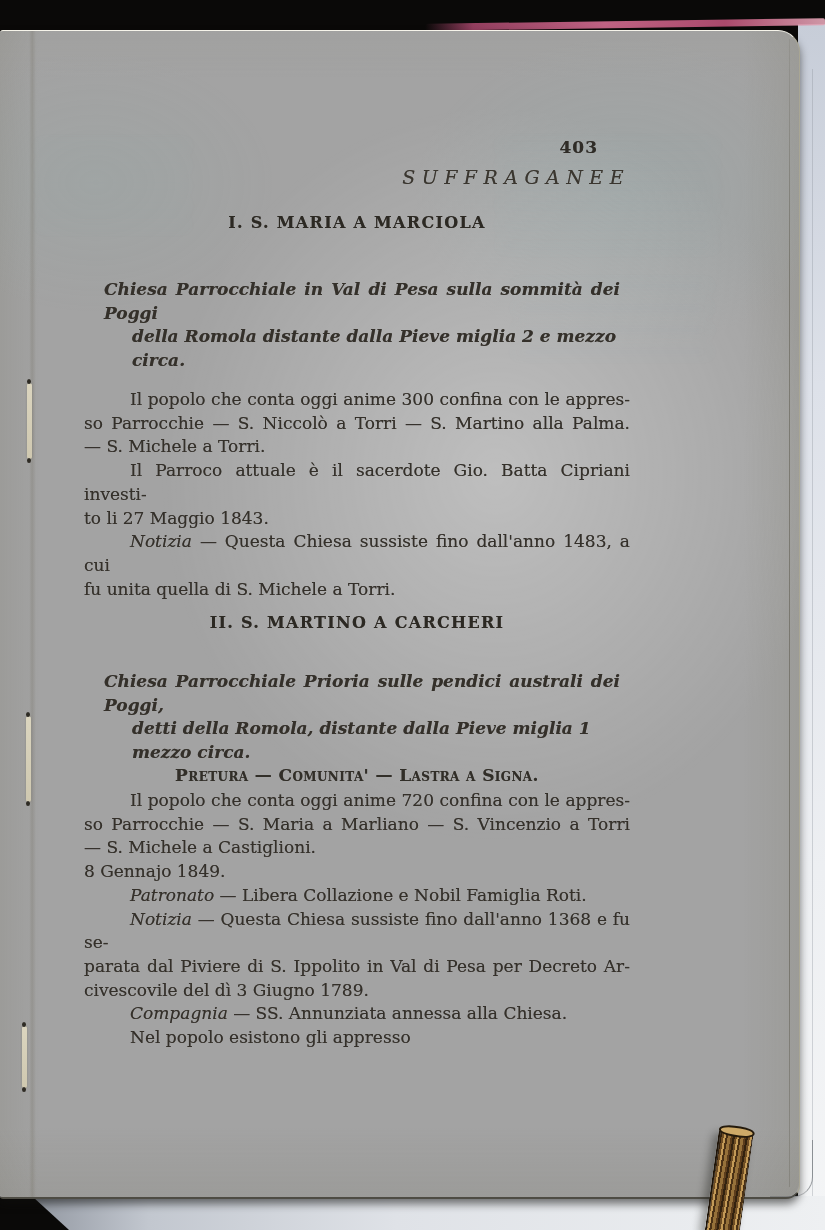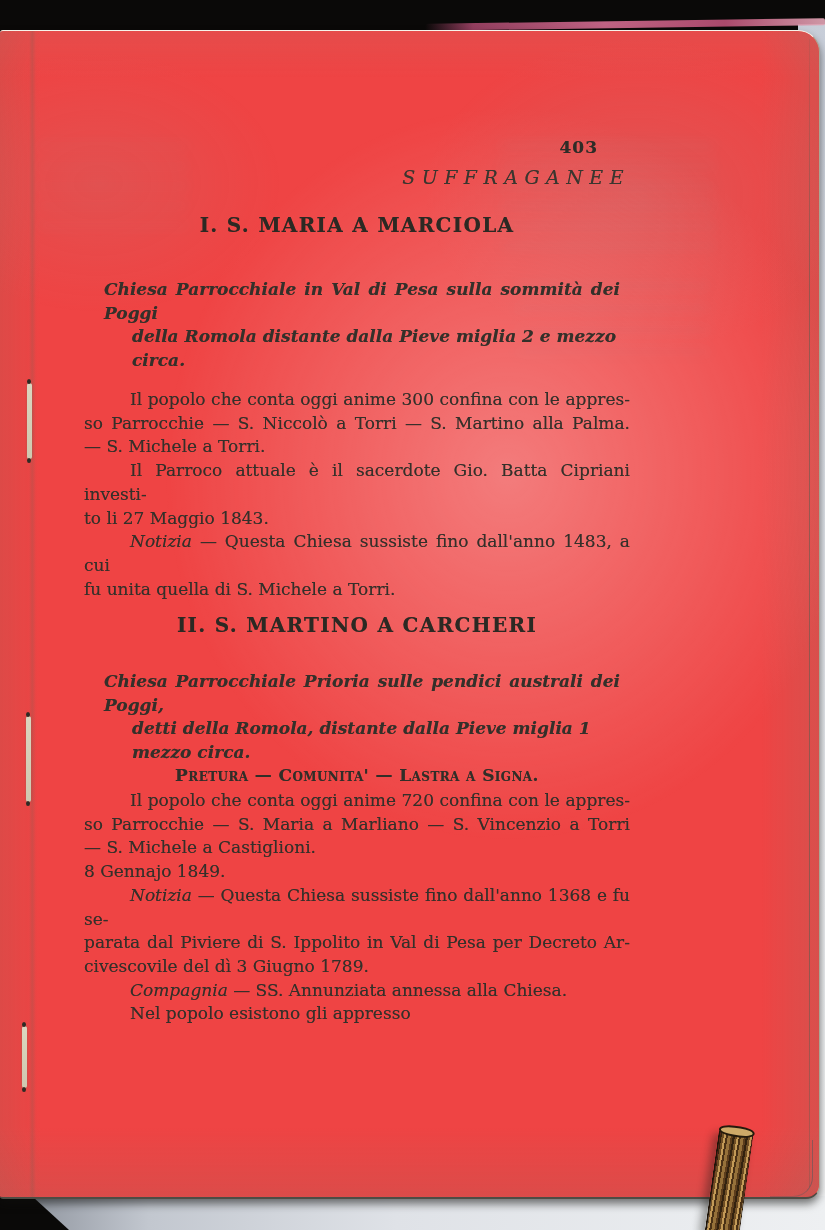--- a/index.html
+++ b/index.html
@@ -28,27 +28,26 @@
   }
   
   .pink-edge{
     position:absolute;left:425px;top:21px;width:400px;height:7px;
     transform:rotate(-0.8deg);border-radius:4px 2px 2px 4px;opacity:.92;
     background:linear-gradient(90deg,rgba(185,77,118,0) 0%,rgba(185,77,118,.85) 12%,#cf6b8e 45%,#b84f74 75%,#e0a4b4 100%);
   }
   
   .page{
     position:absolute;left:0;top:30px;width:799px;height:1166px;
-    background:#ef4444;
+    background:#a3a3a3;
     border-radius:3px 22px 14px 3px;
     border-top:1px solid #f6f4ea;
     border-right:1px solid #a9a694;
     border-bottom:2px solid #4e4c44;
     box-shadow:0 5px 9px rgba(15,15,12,.55);
-    padding-left:20px;
   }
   .page .texture{
     position:absolute;inset:0;border-radius:inherit;pointer-events:none;
     background:
       radial-gradient(ellipse 60% 45% at 62% 38%,rgba(255,255,255,.30),rgba(255,255,255,0) 70%),
       radial-gradient(ellipse 35% 18% at 78% 14%,rgba(140,185,185,.14),rgba(140,185,185,0) 75%),
       radial-gradient(ellipse 30% 15% at 12% 13%,rgba(140,180,175,.10),rgba(140,180,175,0) 75%),
       linear-gradient(90deg,rgba(115,112,95,.14) 0%,rgba(115,112,95,0) 5%,rgba(115,112,95,0) 93%,rgba(130,128,112,.20) 100%),
       linear-gradient(180deg,rgba(150,150,140,.10) 0%,rgba(150,150,140,0) 4%,rgba(150,150,140,0) 94%,rgba(120,118,105,.16) 100%);
   }
@@ -91,21 +90,21 @@
     position:absolute;top:106px;left:0;width:100%;box-sizing:border-box;
     text-align:right;padding-right:32px;
     font-weight:bold;font-size:17px;letter-spacing:1px;color:#2f2c27;
   }
   .series{
     position:absolute;top:135px;width:100%;text-align:right;
     font-style:italic;font-size:19px;letter-spacing:.34em;color:#3a362f;
   }
   .heading{
     position:absolute;width:100%;text-align:center;
-    font-weight:bold;font-size:20px;letter-spacing:1.3px;color:#2c2923;
+    font-weight:bold;font-size:16px;letter-spacing:1.3px;color:#2c2923;
   }
   #h1{top:182px}
   #h2{top:582px}
   .subtitle{
     position:absolute;width:100%;box-sizing:border-box;padding:0 10px 0 20px;
     font-style:italic;font-weight:bold;font-size:17px;line-height:23.5px;color:#37332c;
   }
   #sub1{top:247px}
   #sub2{top:639px}
   .jurisdiction{
@@ -189,20 +188,21 @@
       <div class="subtitle" id="sub2">
           <div class="line j">Chiesa Parrocchiale Prioria sulle pendici australi dei Poggi,</div>
           <div class="line ind2">detti della Romola, distante dalla Pieve miglia 1 mezzo circa.</div>
         </div>
       <div class="jurisdiction" id="jur2">Pretura — Comunita' — Lastra a Signa.</div>
       <div class="bodyblock" id="body2">
           <div class="line i j">Il popolo che conta oggi anime 720 confina con le appres-</div>
           <div class="line j">so Parrocchie — S. Maria a Marliano — S. Vincenzio a Torri</div>
           <div class="line ">— S. Michele a Castiglioni.</div>
           <div class="line ">8 Gennajo 1849.</div>
+          <div class="line i"><i>Patronato</i> — Libera Collazione e Nobil Famiglia Roti.</div>
           <div class="line i j"><i>Notizia</i> — Questa Chiesa sussiste fino dall'anno 1368 e fu se-</div>
           <div class="line j">parata dal Piviere di S. Ippolito in Val di Pesa per Decreto Ar-</div>
           <div class="line ">civescovile del dì 3 Giugno 1789.</div>
           <div class="line i"><i>Compagnia</i> — SS. Annunziata annessa alla Chiesa.</div>
           <div class="line i">Nel popolo esistono gli appresso</div>
         </div>
     </div>
   </div>
 
   <div class="under-corner"></div>

